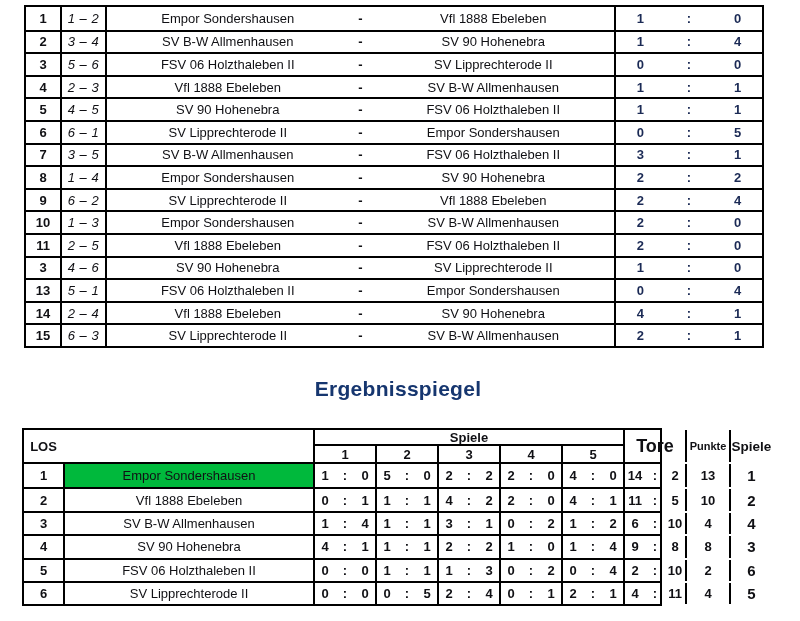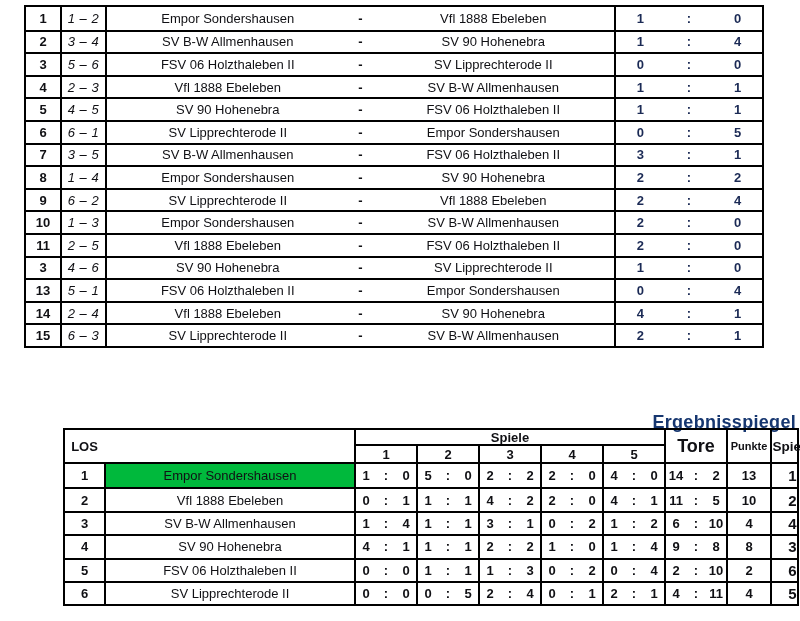--- a/index.html
+++ b/index.html
@@ -46,36 +46,35 @@
     flex: 1;
     text-align: center;
     font-weight: bold;
     font-size: 13px;
     color: #1b2a55;
   }
 
   
   .spiegel-title {
     position: absolute;
-    top: 412px; left: 0;
+    top: 377px; left: 0;
     width: 796px;
-    text-align: right;
-    font-size: 18px;
+    text-align: center;
+    font-size: 21px;
     font-weight: bold;
     color: #16366f;
     letter-spacing: .3px;
   }
 
   
   .standings-table {
     position: absolute;
     left: 22px; top: 428px;
-    width: 736px;
+    width: 640px;
     border: 2px solid #000;
-    margin-left: 41px;
   }
   .s-grid-cols {
     display: grid;
     grid-template-columns: 39px 250px 62px 62px 62px 62px 62px 62px 44px 43px;
   }
   .s-header {
     grid-template-rows: 16px 16px;
     border-bottom: 2px solid #000;
   }
   .hcell {

